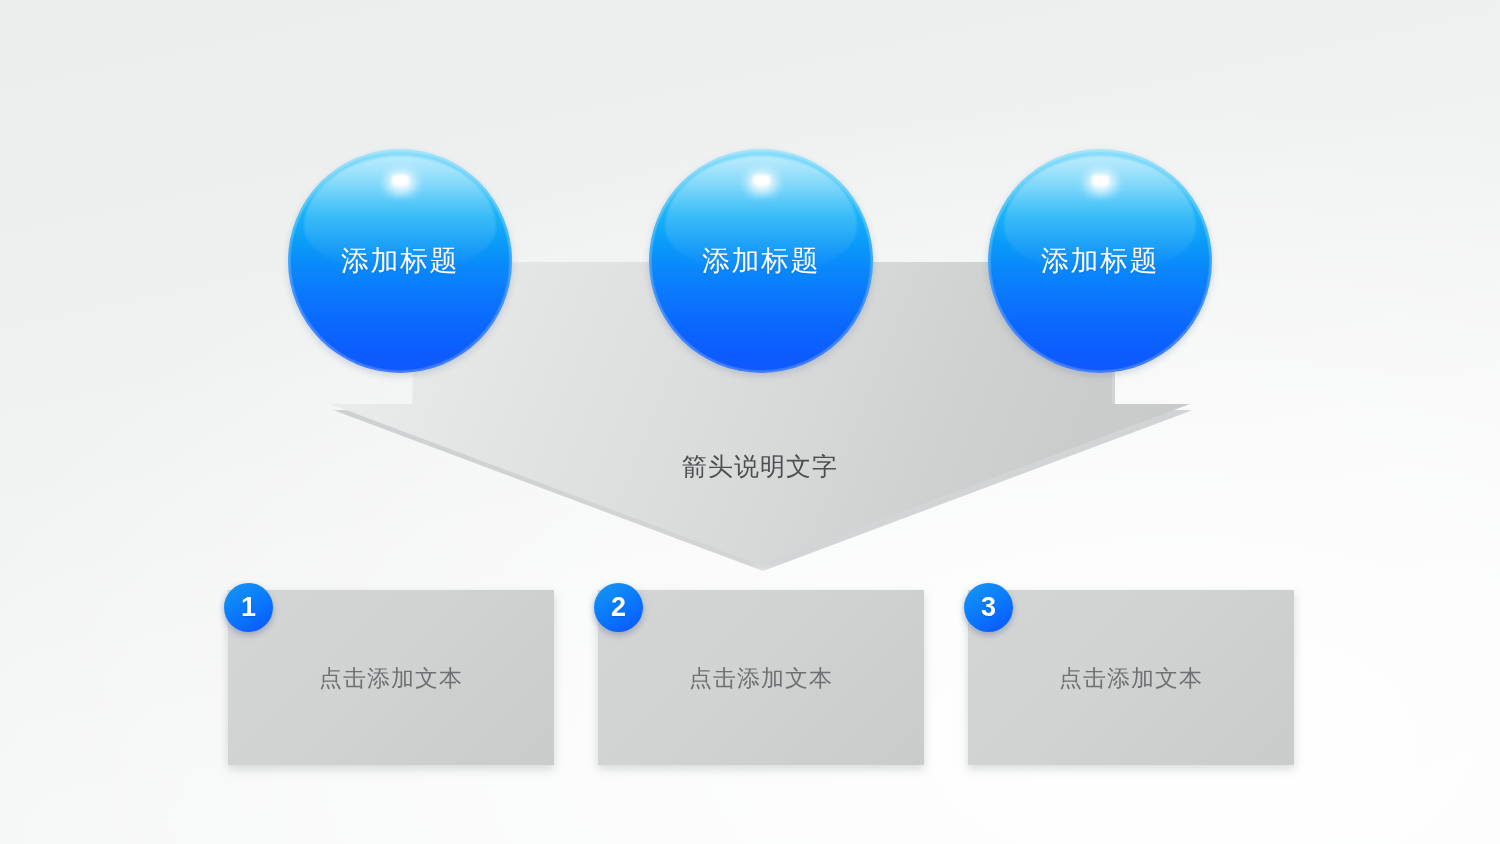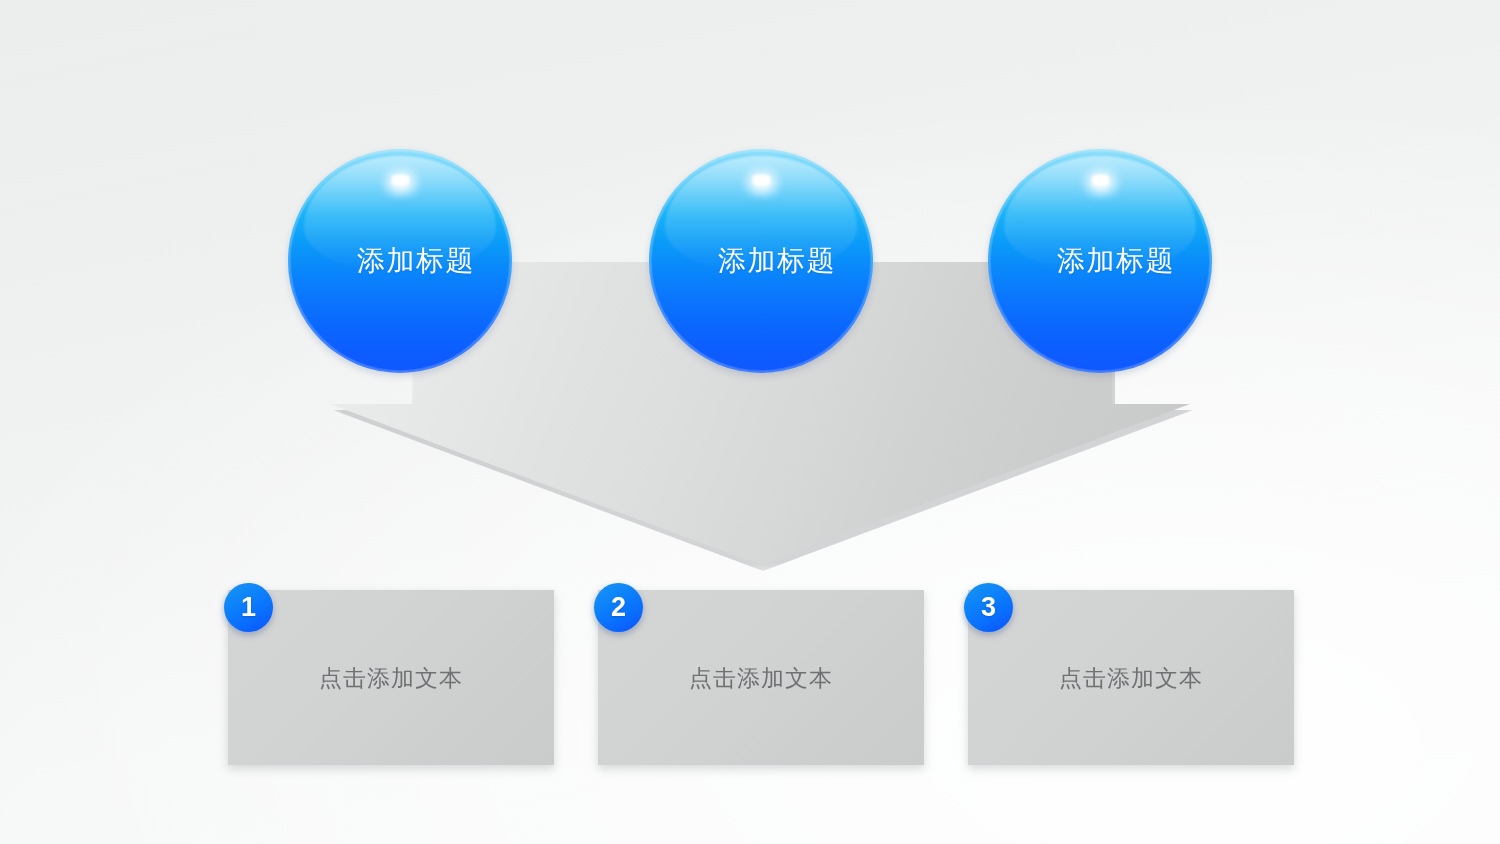--- a/index.html
+++ b/index.html
@@ -164,21 +164,20 @@
     position: absolute;
     left: 0;
     top: 50%;
     width: 100%;
     transform: translateY(-50%);
     text-align: center;
     font-size: 28px;
     color: #ffffff;
     letter-spacing: 1.5px;
     text-shadow: 0 1px 2px rgba(0,60,140,0.18);
-    padding-left: 16px;
   }
   #sphere-1 { left: 288px; top: 149px; }
   #sphere-2 { left: 649px; top: 149px; }
   #sphere-3 { left: 988px; top: 149px; }
 
   
   .card {
     position: absolute;
     width: 326px;
     height: 175px;
@@ -229,20 +228,21 @@
 </head>
 <body>
 
 <div id="slide">
 
 
   <div id="arrow-wrap">
     <div id="arrow-shadow"></div>
     <div id="arrow-shape"></div>
     <div id="arrow-seam"></div>
+    <div id="arrow-label">箭头说明文字</div>
   </div>
 
   <div class="sphere" id="sphere-1">
     <div class="ball"></div>
     <div class="rim"></div>
     <div class="gloss"></div>
     <div class="spec"></div>
     <div class="spec-core"></div>
     <div class="sphere-label">添加标题</div>
   </div>

